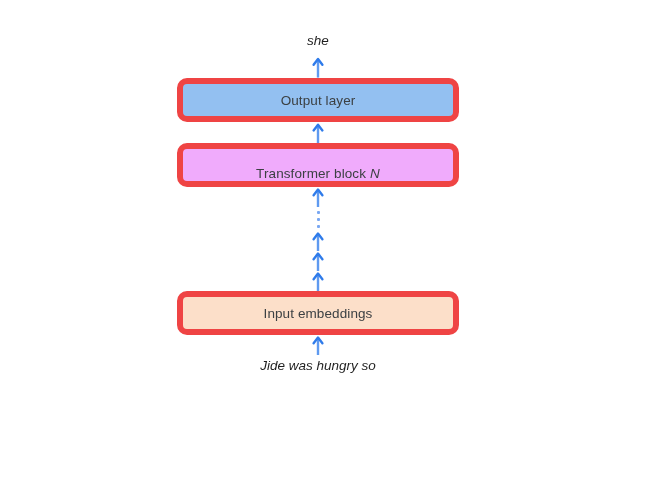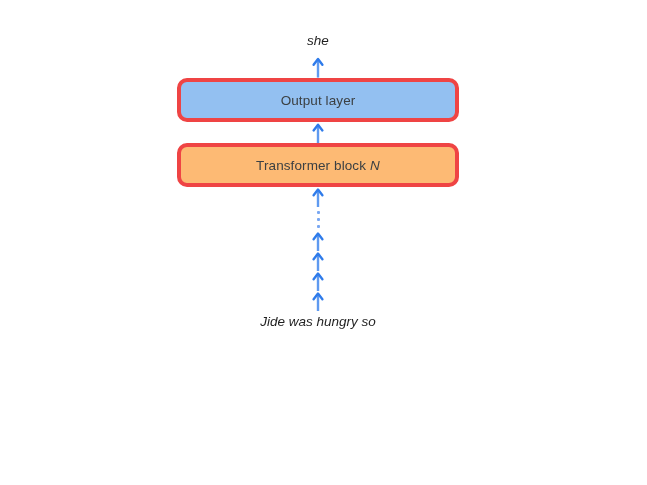--- a/index.html
+++ b/index.html
@@ -12,26 +12,26 @@
     display:flex;flex-direction:column;align-items:center;
   }
   .token{
     font-style:italic;font-size:13.5px;line-height:16px;color:#1f1f1f;
     white-space:nowrap;
   }
   .token-top{margin-top:33px;}
   .token-bottom{margin-top:3px;}
   .box{
     box-sizing:border-box;width:282px;height:44px;flex:0 0 44px;
-    border:4px solid #ef4444;border-radius:10px;
+    border:6px solid #ef4444;border-radius:10px;
     display:flex;align-items:center;justify-content:center;
     font-size:13.5px;color:#3c4043;letter-spacing:.1px;
   }
   .box-output{background:#93c0f1;}
-  .box-block{background:#fdba74;}
+  .box-block{background:#f0abfc;align-items:flex-end;}
   .box-input{background:#fcdfc9;}
   .lbl-italic{font-style:italic;margin-left:4px;}
   .arrow{display:block;flex:0 0 auto;}
   .arrow-top{margin-top:7px;}
   .shaft{stroke:#5f9af0;stroke-width:2.4;fill:none;}
   .head{stroke:#2f7bea;stroke-width:2.4;fill:none;stroke-linecap:round;stroke-linejoin:round;}
   .dots{
     height:24px;flex:0 0 24px;display:flex;flex-direction:column;
     align-items:center;justify-content:center;gap:4px;
   }
@@ -85,20 +85,23 @@
       <path class="shaft" d="M7 20 L7 3.4"></path>
       <path class="head" d="M2.6 8.2 L7 2.6 L11.4 8.2"></path>
     </svg>
 
 
     <svg class="arrow" width="14" height="20" viewBox="0 0 14 20">
       <path class="shaft" d="M7 20 L7 3.4"></path>
       <path class="head" d="M2.6 8.2 L7 2.6 L11.4 8.2"></path>
     </svg>
 
+    <div class="box box-input">
+      <span>Input embeddings</span>
+    </div>
 
     <svg class="arrow" width="14" height="20" viewBox="0 0 14 20">
       <path class="shaft" d="M7 20 L7 3.4"></path>
       <path class="head" d="M2.6 8.2 L7 2.6 L11.4 8.2"></path>
     </svg>
 
     <div class="token token-bottom">Jide was hungry so</div>
 
   </div>
 </div>

